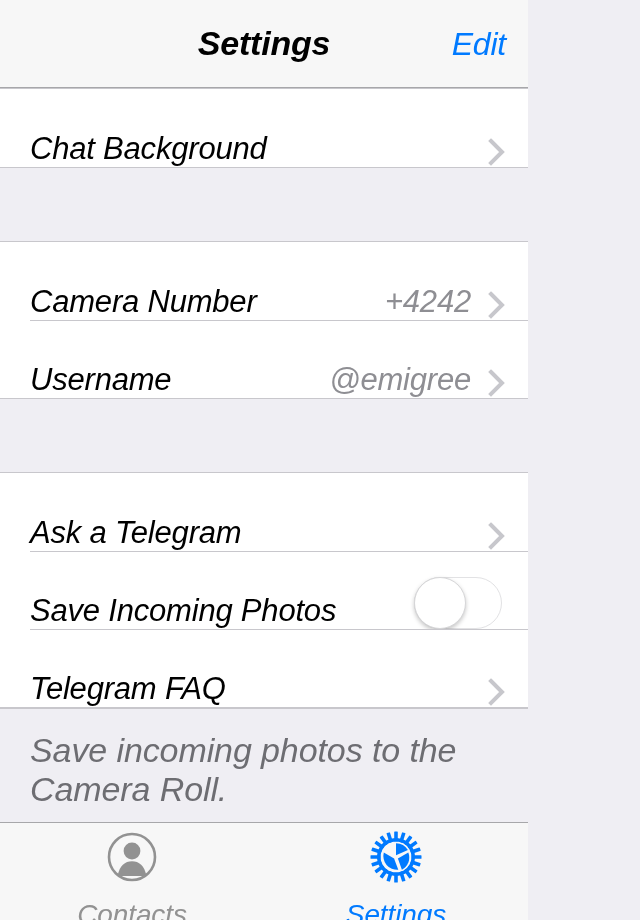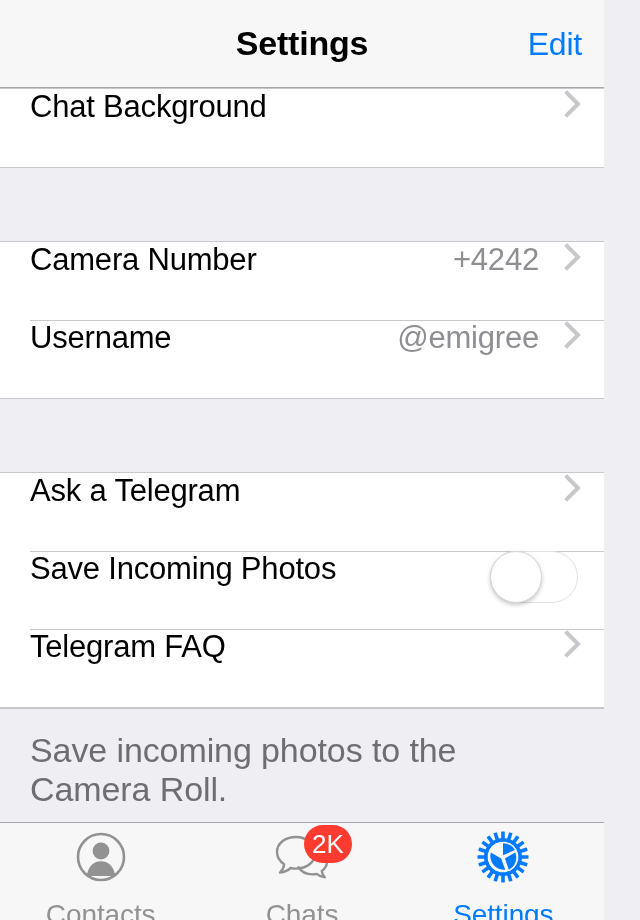--- a/index.html
+++ b/index.html
@@ -5,23 +5,24 @@
   * { box-sizing: border-box; margin: 0; padding: 0; }
   html, body {
     width: 640px; height: 920px;
     font-family: "Liberation Sans", sans-serif;
     background: #efeef3;
     overflow: hidden;
     -webkit-font-smoothing: antialiased;
   }
   .screen {
     position: relative;
-    width: 604px; height: 920px;
+    width: 528px; height: 920px;
     display: flex; flex-direction: column;
     background: #efeef3;
+    font-style: italic;
   }
 
   
   .navbar {
     position: relative;
     height: 88px;
     flex: 0 0 88px;
     background: #f7f7f7;
     border-bottom: 1px solid #a7a7aa;
     display: flex; align-items: center; justify-content: center;
@@ -58,21 +59,21 @@
   }
   .gap {
     height: 73px;
     background: #efeef3;
   }
 
   .row {
     position: relative;
     height: 78px;
     display: flex;
-    align-items: flex-start;
+    align-items: flex-end;
     padding: 0 22px 0 30px;
     background: #ffffff;
   }
   .row + .row::before {
     content: "";
     position: absolute;
     left: 30px; right: 0; top: 0;
     height: 1px;
     background: #c8c7cc;
   }
@@ -80,21 +81,21 @@
     font-size: 31px;
     color: #000;
     letter-spacing: -0.2px;
     flex: 1 1 auto;
     white-space: nowrap;
   }
   .row-value {
     font-size: 31px;
     color: #8e8e93;
     letter-spacing: -0.2px;
-    margin-right: 25px;
+    margin-right: 17px;
     white-space: nowrap;
   }
   .chevron {
     width: 18px; height: 30px;
     flex: 0 0 auto;
     display: block;
   }
   .chevron svg { display: block; }
 
   
@@ -258,30 +259,20 @@
       <span class="tab-icon">
         <svg width="52" height="52" viewBox="0 0 52 52">
           <circle cx="26" cy="26" r="23" fill="none" stroke="#929292" stroke-width="2.6"></circle>
           <circle cx="26" cy="20" r="8.4" fill="#929292"></circle>
           <path d="M11.5 45 C13.5 34.5 19 30.2 26 30.2 C33 30.2 38.5 34.5 40.5 45 Z" fill="#929292"></path>
         </svg>
       </span>
       <span class="tab-label">Contacts</span>
     </div>
 
-    <div class="tab">
-      <span class="tab-icon">
-        <svg width="56" height="52" viewBox="0 0 56 52">
-          <path d="M22 6 C11 6 3 12.5 3 21 C3 26 5.8 30.4 10.2 33.2 C9.8 36.6 8.2 39.6 6 41.6 C10.2 41.2 14 39.4 16.6 37 C18.3 37.4 20.1 37.6 22 37.6 C33 37.6 41 31.1 41 22.6 C41 14.1 33 6 22 6 Z" fill="none" stroke="#929292" stroke-width="2.4" stroke-linejoin="round"></path>
-          <path d="M38 18 C47.5 18.8 53 24.4 53 30.6 C53 34.4 51 37.8 47.8 40 C48.1 42.6 49.2 44.9 50.8 46.4 C47.6 46.1 44.7 44.7 42.7 42.9 C41.4 43.2 40 43.4 38.5 43.4 C32.2 43.4 26.9 40.4 24.6 36.2" fill="none" stroke="#929292" stroke-width="2.4" stroke-linejoin="round" stroke-linecap="round"></path>
-        </svg>
-        <span class="badge">2K</span>
-      </span>
-      <span class="tab-label">Chats</span>
-    </div>
 
     <div class="tab active">
       <span class="tab-icon">
         <svg width="52" height="52" viewBox="0 0 52 52">
           <g fill="#007aff">
             <g id="teeth">
               <rect x="24.2" y="0.5" width="3.6" height="10" rx="0.6"></rect>
               <rect x="24.2" y="0.5" width="3.6" height="10" rx="0.6" transform="rotate(18 26 26)"></rect>
               <rect x="24.2" y="0.5" width="3.6" height="10" rx="0.6" transform="rotate(36 26 26)"></rect>
               <rect x="24.2" y="0.5" width="3.6" height="10" rx="0.6" transform="rotate(54 26 26)"></rect>

